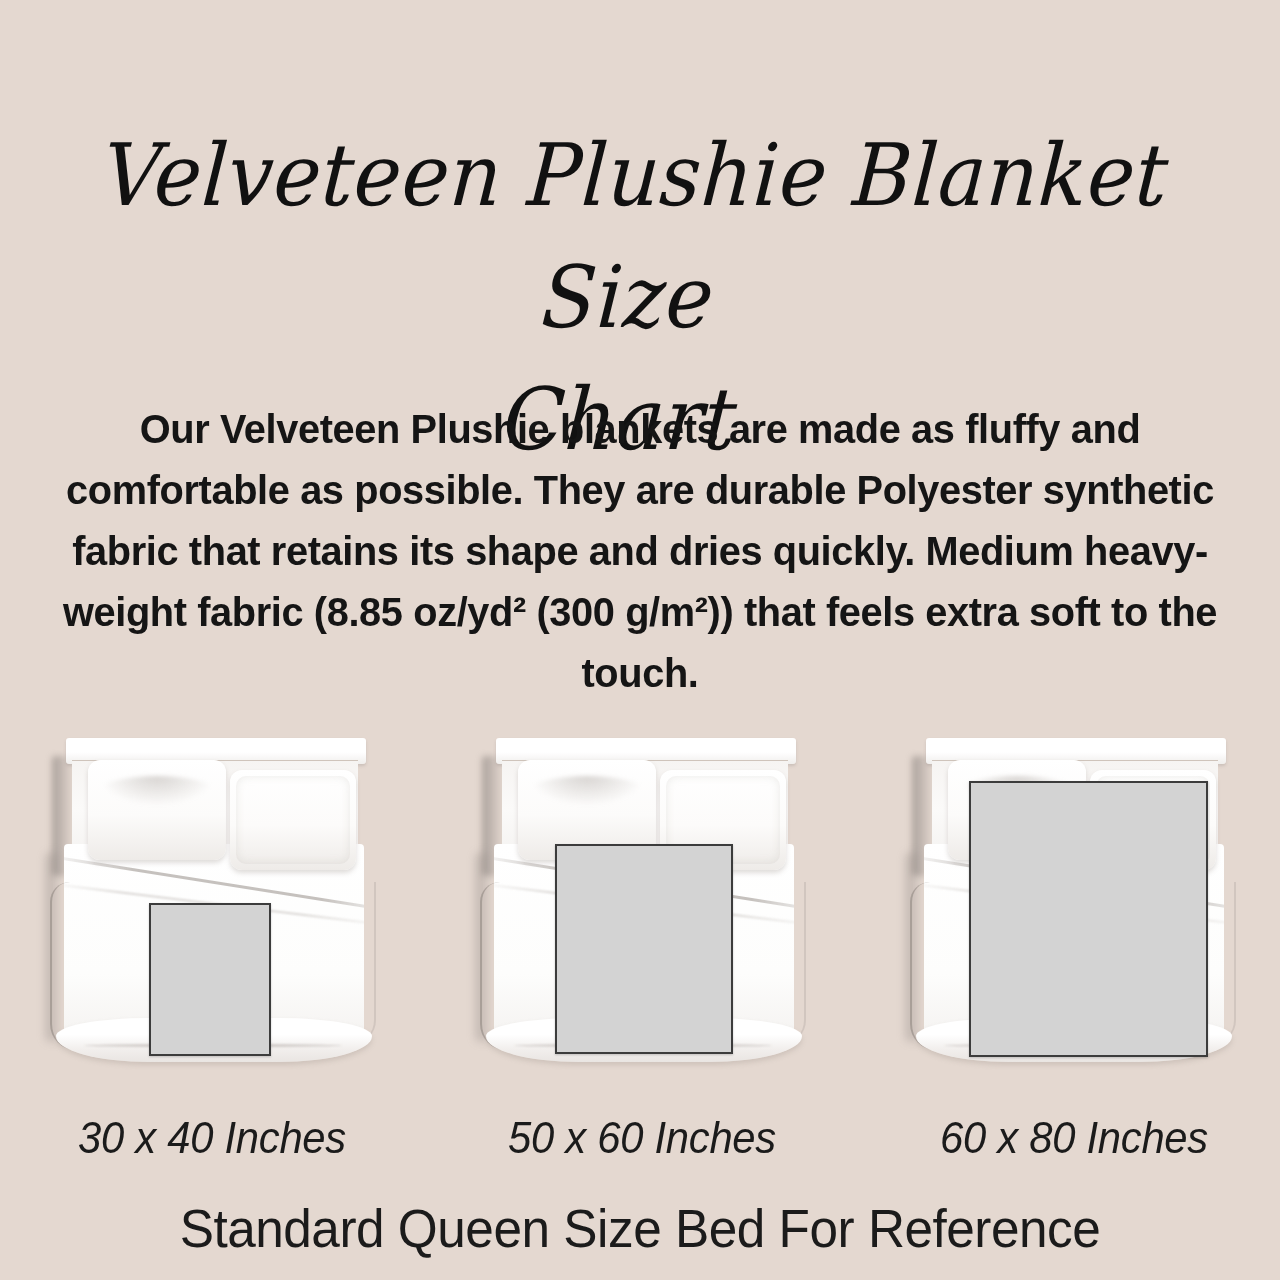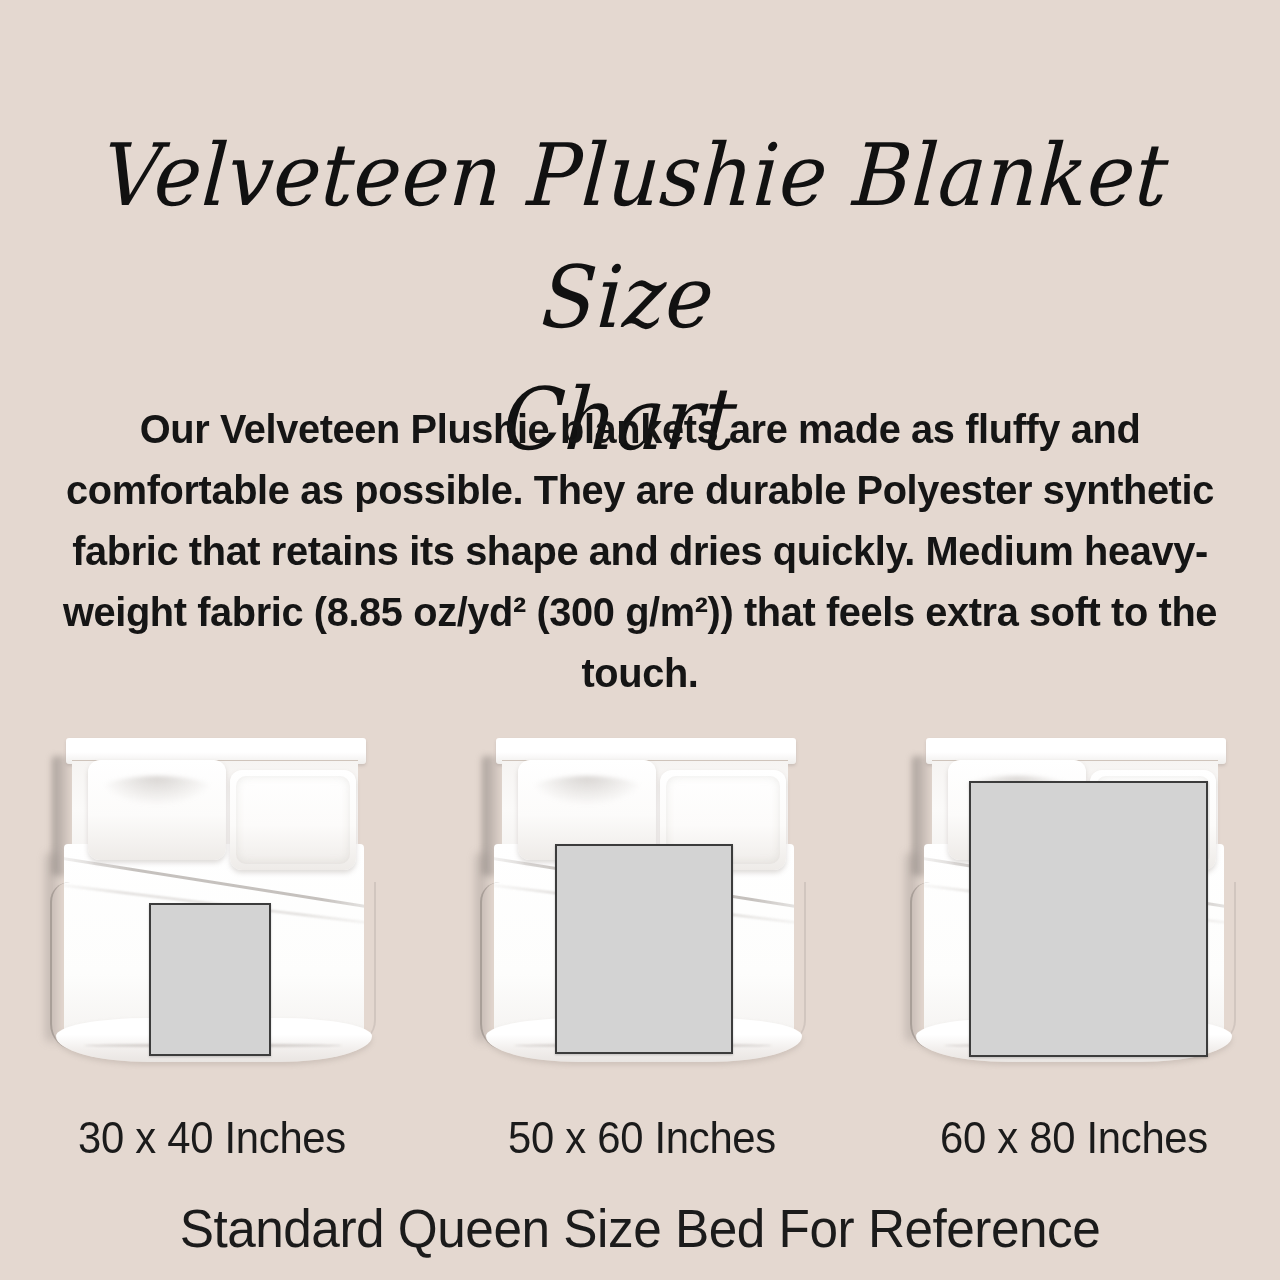--- a/index.html
+++ b/index.html
@@ -266,20 +266,21 @@
   .c2 .swatch { left:  87px; top: 112px; width: 178px; height: 210px; }
   .c3 .swatch { left:  71px; top:  49px; width: 239px; height: 276px; }
 
   
   .size-labels {
     position: absolute;
     top: 1110px;
     left: 0;
     width: 1280px;
     height: 60px;
+    font-style: italic;
   }
   .size-label {
     position: absolute;
     top: 0;
     text-align: center;
     color: #1b1b1b;
     font-family: "Liberation Sans", sans-serif;
     font-weight: 400;
     font-size: 44px;
     line-height: 56px;

